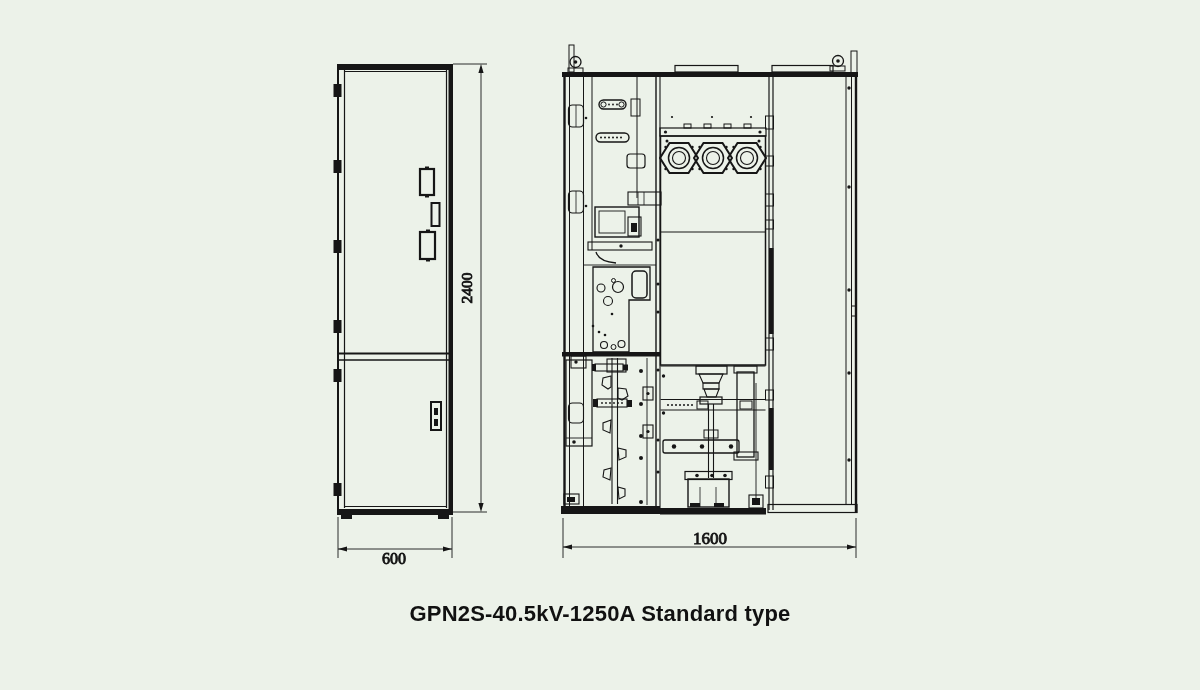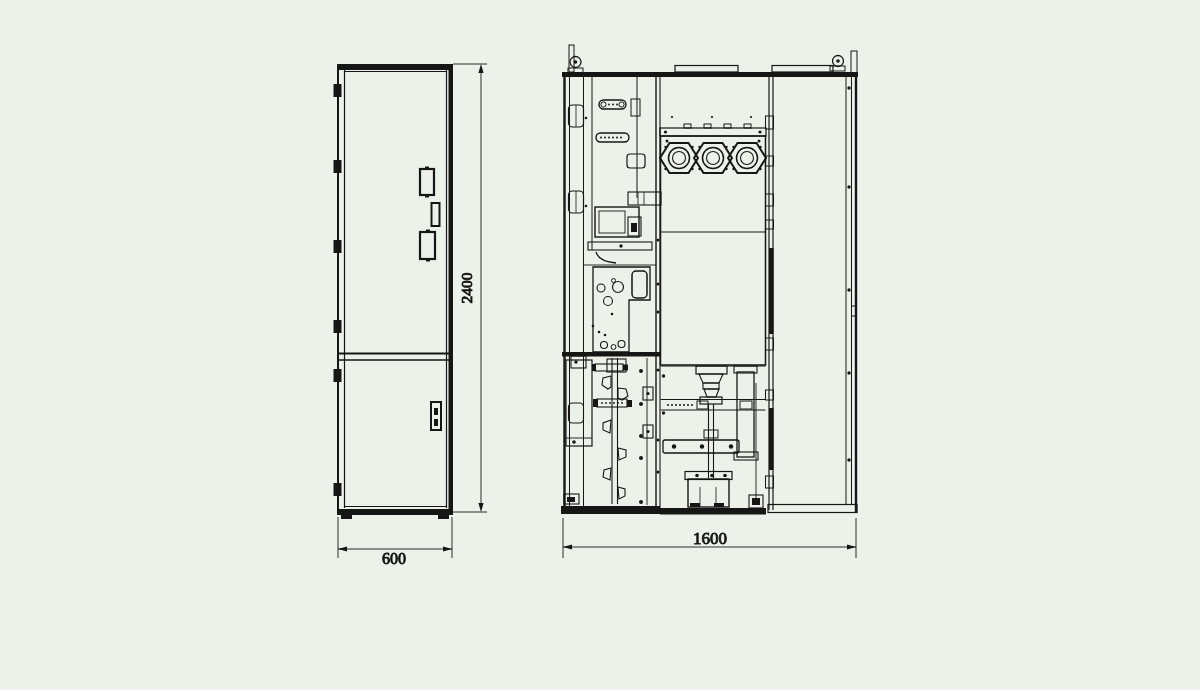--- a/index.html
+++ b/index.html
@@ -359,13 +359,14 @@
         <line x1="563" y1="518" x2="563" y2="558"></line>
         <line x1="856" y1="518" x2="856" y2="558"></line>
         <line x1="563" y1="547" x2="856" y2="547"></line>
         <polygon class="f" points="563,547 572,544.5 572,549.5"></polygon>
         <polygon class="f" points="856,547 847,544.5 847,549.5"></polygon>
         <text class="dim-text" x="710" y="544" font-size="17" text-anchor="middle">1600</text>
       </g>
     </g>
   </svg>
 
+  <div class="caption">GPN2S-40.5kV-1250A Standard type</div>
 </div>
 
 </body></html>

